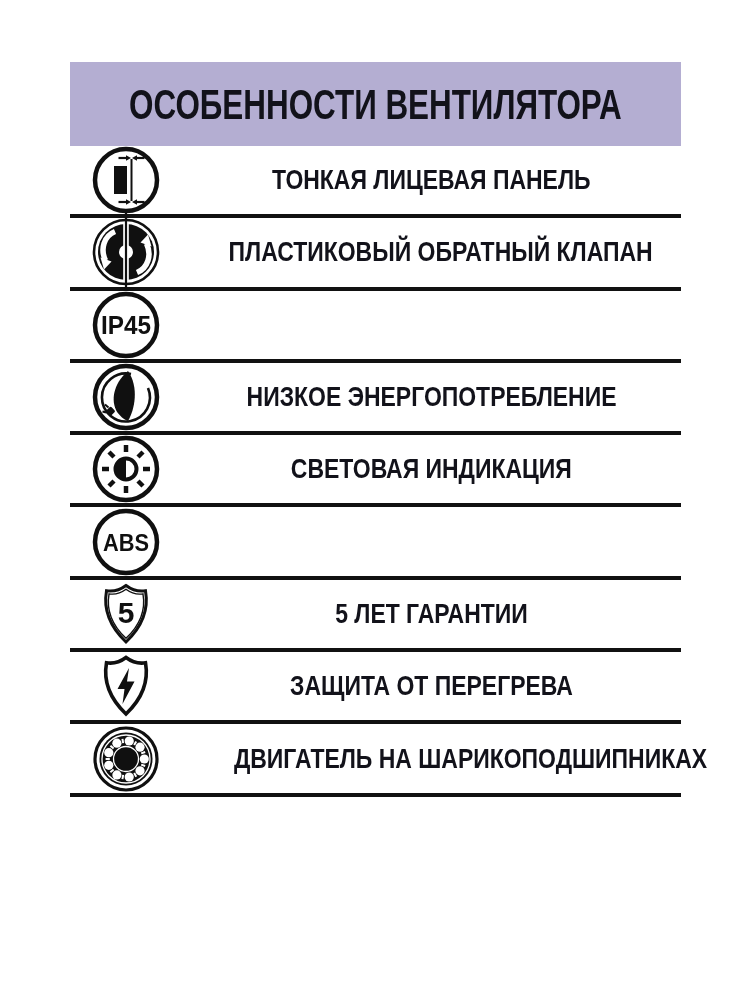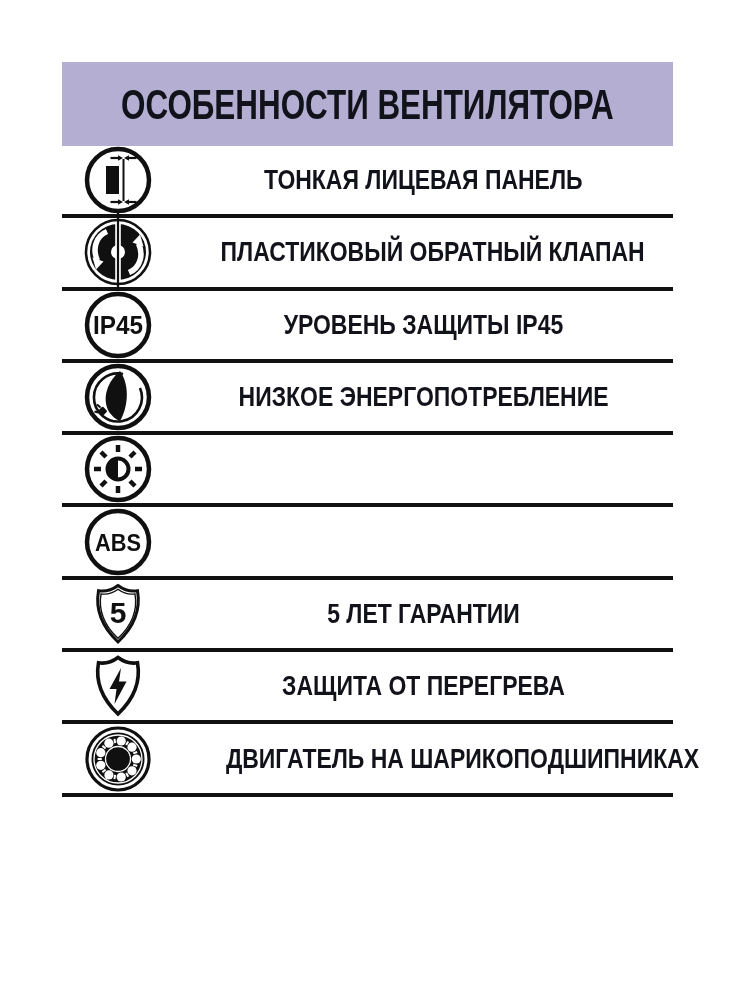--- a/index.html
+++ b/index.html
@@ -4,21 +4,21 @@
 <style>
   :root{
     --accent:#b4aed2; --line:#111111; --text:#12121a; --background:#ffffff; --icon:#101010;
   }
   html,body{margin:0;padding:0;}
   body{background:#e9e9ef;}
   .page{
     position:relative; width:750px; height:1000px; background:var(--background);
     font-family:"Liberation Sans", sans-serif; overflow:hidden; margin:0 auto;
   }
-  .content{position:absolute; left:62px; top:62px; width:611px;}
+  .content{position:absolute; left:70px; top:62px; width:611px;}
   .banner{
     height:84px; background:var(--accent);
     display:flex; align-items:center; justify-content:center;
   }
   .banner .title{
     font-size:43px; font-weight:bold; color:var(--text);
     transform:scaleX(0.73); white-space:nowrap; letter-spacing:0;
   }
   .row{
     height:72.3px; box-sizing:border-box; border-bottom:4px solid var(--line);
@@ -86,23 +86,20 @@
         <span class="label">ПЛАСТИКОВЫЙ ОБРАТНЫЙ КЛАПАН</span>
       </div>
     </div>
 
     <div class="row">
       <div class="icon-cell">
         <svg class="icon" viewBox="0 0 72 72">
           <circle cx="36" cy="36" r="31" fill="#ffffff" stroke="#101010" stroke-width="4.5"></circle>
           <text class="badge-text" x="36" y="45" font-size="26" text-anchor="middle" textLength="50" lengthAdjust="spacingAndGlyphs">IP45</text>
         </svg>
-      </div>
-      <div class="text-cell">
-        <span class="label">УРОВЕНЬ ЗАЩИТЫ IP45</span>
       </div>
     </div>
 
 
     <div class="row">
       <div class="icon-cell">
         <svg class="icon" viewBox="0 0 72 72">
           <circle cx="36" cy="36" r="31" fill="#ffffff" stroke="#101010" stroke-width="4.5"></circle>
           <path d="M 41,13 A 24,24 0 1 0 58,27" stroke="#101010" stroke-width="2.6" fill="none"></path>
           <path d="M 38,10 C 26,20 20,36 26,49 C 29,55 35,59 38,60 C 45,48 49,26 38,10 Z" fill="#101010"></path>
@@ -126,20 +123,23 @@
             <line x1="36" y1="53" x2="36" y2="60"></line>
             <line x1="24" y1="48" x2="19" y2="53"></line>
             <line x1="19" y1="36" x2="12" y2="36"></line>
             <line x1="24" y1="24" x2="19" y2="19"></line>
             <line x1="36" y1="19" x2="36" y2="12"></line>
             <line x1="48" y1="24" x2="53" y2="19"></line>
           </g>
           <circle cx="36" cy="36" r="10.5" fill="#ffffff" stroke="#101010" stroke-width="4"></circle>
           <path d="M 36,25.5 A 10.5,10.5 0 0 0 36,46.5 Z" fill="#101010"></path>
         </svg>
+      </div>
+      <div class="text-cell">
+        <span class="label">СВЕТОВАЯ ИНДИКАЦИЯ</span>
       </div>
     </div>
 
     <div class="row">
       <div class="icon-cell">
         <svg class="icon" viewBox="0 0 72 72">
           <circle cx="36" cy="36" r="31" fill="#ffffff" stroke="#101010" stroke-width="4.5"></circle>
           <text class="badge-text" x="36" y="44.5" font-size="24" text-anchor="middle" textLength="46" lengthAdjust="spacingAndGlyphs">ABS</text>
         </svg>
       </div>

